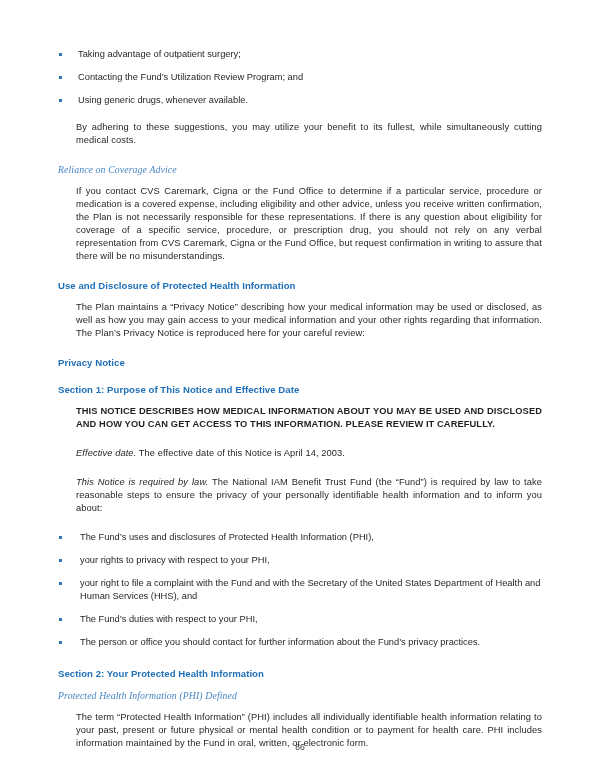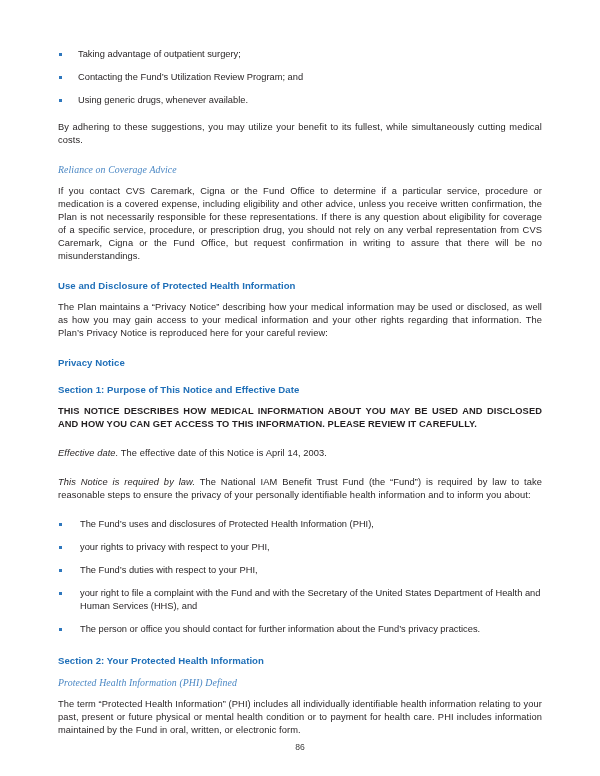--- a/index.html
+++ b/index.html
@@ -28,21 +28,21 @@
 
   .content {
     position: absolute;
     left: 58px;
     top: 48px;
     width: 484px;
   }
 
   
   p.body-text {
-    margin: 0 0 11px 0;
+    margin: 0 0 11px 18px;
     font-size: 9.3px;
     line-height: 13.0px;
     text-align: justify;
     color: #231f20;
     letter-spacing: 0.01em;
   }
   p.body-text:last-child { margin-bottom: 0; }
 
   .caps {
     text-transform: none;
@@ -172,25 +172,25 @@
       <li>
         <span class="sq"></span>
         <span>The Fund’s uses and disclosures of Protected Health Information (PHI),</span>
       </li>
       <li>
         <span class="sq"></span>
         <span>your rights to privacy with respect to your PHI,</span>
       </li>
       <li>
         <span class="sq"></span>
+        <span>your right to file a complaint with the Fund and with the Secretary of the United States Department of Health and Human Services (HHS), and</span>
+      </li>
+      <li>
+        <span class="sq"></span>
         <span>The Fund’s duties with respect to your PHI,</span>
-      </li>
-      <li>
-        <span class="sq"></span>
-        <span>your right to file a complaint with the Fund and with the Secretary of the United States Department of Health and Human Services (HHS), and</span>
       </li>
       <li>
         <span class="sq"></span>
         <span>The person or office you should contact for further information about the Fund’s privacy practices.</span>
       </li>
     </ul>
 
     <div class="spacer-md"></div>
 
     <h2 class="head-blue">Section 2: Your Protected Health Information</h2>

